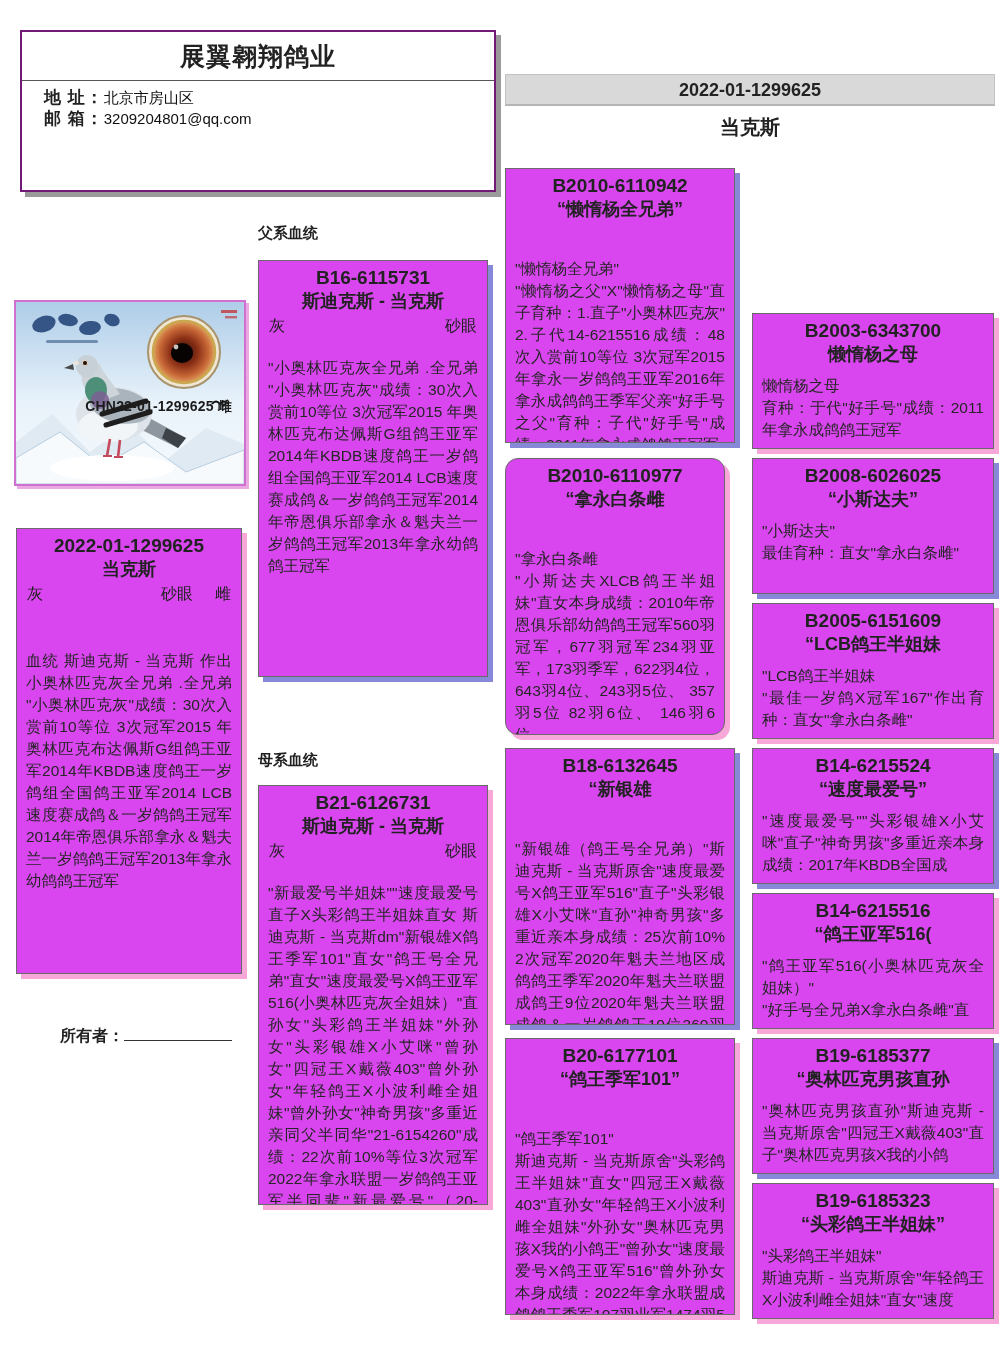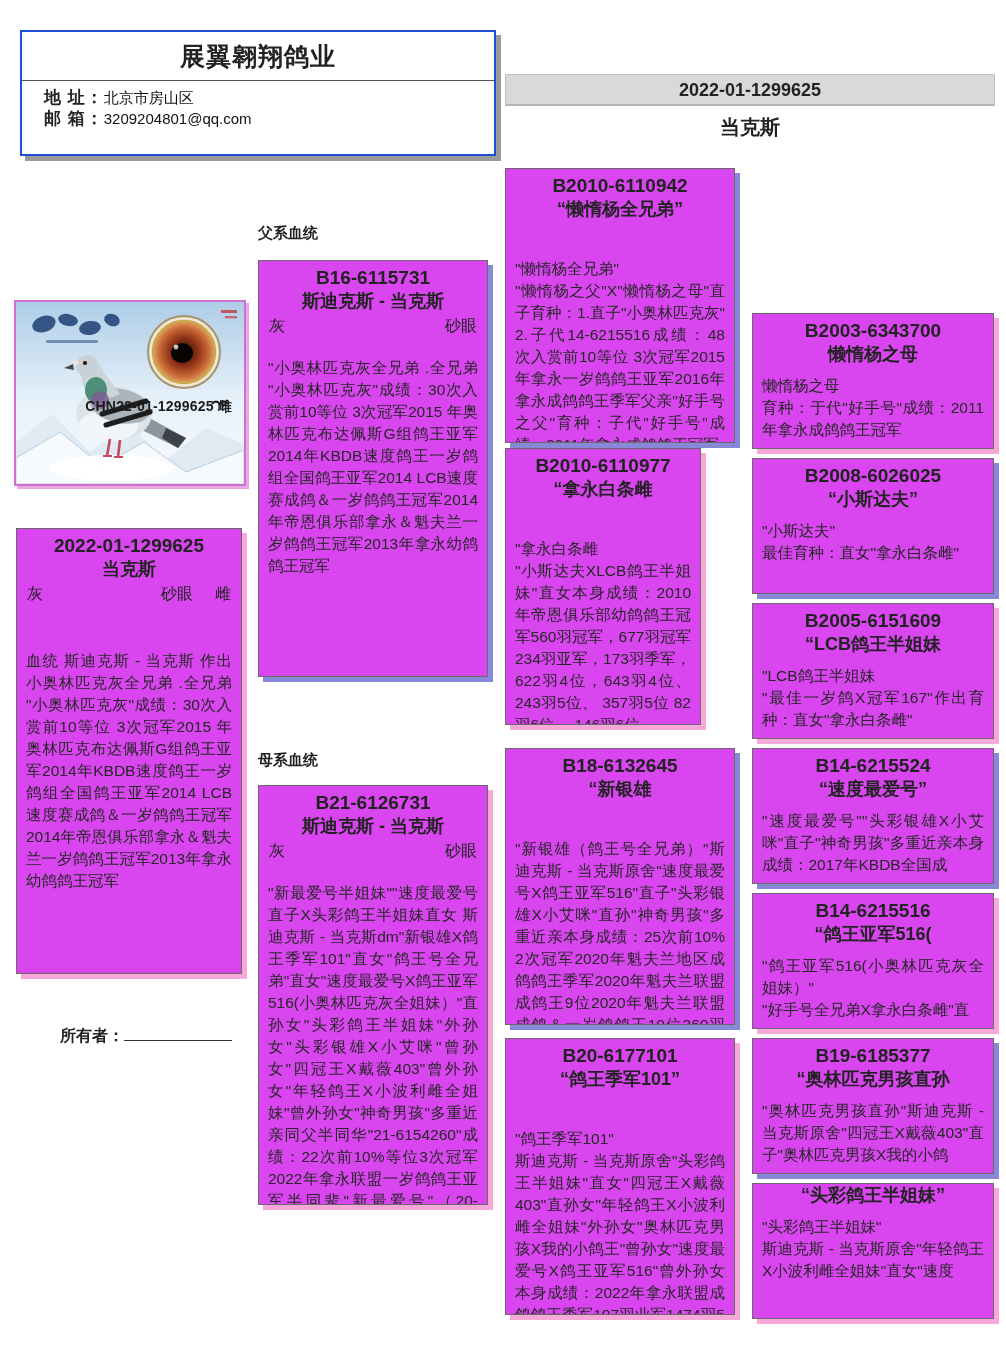--- a/index.html
+++ b/index.html
@@ -6,22 +6,22 @@
     --sire-accent:#8888d8;
     --dam-accent:#f8a8d8;
     --bar-bg:#d9d9d9;
   }
   *{box-sizing:border-box;}
   html,body{margin:0;padding:0;background:#fff;}
   body{font-family:"Liberation Sans","DejaVu Sans",sans-serif;color:#222;}
   .page{position:relative;width:1006px;height:1366px;background:#fff;overflow:hidden;}
 
   
-  .loft{position:absolute;left:20px;top:30px;width:476px;height:126px;
-        background:#fff;border:2px solid #1d4ed8;box-shadow:5px 5px 0 #9a9a9a;}
+  .loft{position:absolute;left:20px;top:30px;width:476px;height:162px;
+        background:#fff;border:2px solid #701a75;box-shadow:5px 5px 0 #9a9a9a;}
   .loft-title{font-size:25px;font-weight:bold;text-align:center;padding-top:8px;letter-spacing:1px;}
   .loft-divider{border-top:1.5px solid #555;margin:7px 0 6px 0;}
   .loft-row{padding-left:22px;font-size:15px;line-height:21px;display:flex;align-items:baseline;}
   .llabel{font-weight:bold;font-size:17px;letter-spacing:1px;}
   .lvalue{font-size:15px;color:#111;}
   .llabel.contact{margin-left:58px;}
 
   
   .ring-bar{position:absolute;left:505px;top:74px;width:490px;height:32px;
             background:var(--bar-bg);border:1px solid #c2c2c2;border-bottom:2px solid #b5b5b5;
@@ -177,21 +177,21 @@
     </div>
     <div class="pbody g1">"新最爱号半姐妹""速度最爱号直子X头彩鸽王半姐妹直女 斯迪克斯 - 当克斯dm"新银雄X鸽王季军101"直女"鸽王号全兄弟"直女"速度最爱号X鸽王亚军516(小奥林匹克灰全姐妹）"直孙女"头彩鸽王半姐妹"外孙女"头彩银雄X小艾咪"曾孙女"四冠王X戴薇403"曾外孙女"年轻鸽王X小波利雌全姐妹"曾外孙女"神奇男孩"多重近亲同父半同华"21-6154260"成绩：22次前10%等位3次冠军 2022年拿永联盟一岁鸽鸽王亚军半同辈"新最爱号"（20-6177048)成绩：14次前10%等位 2次冠军魁夫</div>
   </div>
 
   <div class="pbox blue" style="left:505px;top:168px;width:230px;height:275px;">
     <div class="ring">B2010-6110942</div>
     <div class="name">“懒惰杨全兄弟”</div>
     <div class="pbody g2">"懒惰杨全兄弟"
 "懒惰杨之父"X"懒惰杨之母"直子育种：1.直子"小奥林匹克灰" 2.子代14-6215516成绩：48 次入赏前10等位 3次冠军2015年拿永一岁鸽鸽王亚军2016年拿永成鸽鸽王季军父亲"好手号之父"育种：子代"好手号"成绩：2011年拿永成鸽鸽王冠军</div>
   </div>
-  <div class="pbox pink" style="left:505px;top:448px;width:196px;height:277px;">
+  <div class="pbox pink" style="left:505px;top:458px;width:220px;height:277px;border-radius:13px;">
     <div class="ring">B2010-6110977</div>
     <div class="name">“拿永白条雌</div>
     <div class="pbody g2">"拿永白条雌
 "小斯达夫XLCB鸽王半姐妹"直女本身成绩：2010年帝恩俱乐部幼鸽鸽王冠军560羽冠军，677羽冠军234羽亚军，173羽季军，622羽4位，643羽4位、243羽5位、 357羽5位 82羽6位、 146羽6位、</div>
   </div>
   <div class="pbox blue" style="left:505px;top:748px;width:230px;height:277px;">
     <div class="ring">B18-6132645</div>
     <div class="name">“新银雄</div>
     <div class="pbody g2">"新银雄（鸽王号全兄弟）"斯迪克斯 - 当克斯原舍"速度最爱号X鸽王亚军516"直子"头彩银雄X小艾咪"直孙"神奇男孩"多重近亲本身成绩：25次前10% 2次冠军2020年魁夫兰地区成鸽鸽王季军2020年魁夫兰联盟成鸽王9位2020年魁夫兰联盟成鸽＆一岁鸽鸽王10位360羽冠军</div>
   </div>
@@ -230,18 +230,19 @@
     <div class="name">“鸽王亚军516(</div>
     <div class="pbody g3">"鸽王亚军516(小奥林匹克灰全姐妹）"
 "好手号全兄弟X拿永白条雌"直</div>
   </div>
   <div class="pbox blue" style="left:752px;top:1038px;width:242px;height:136px;">
     <div class="ring">B19-6185377</div>
     <div class="name">“奥林匹克男孩直孙</div>
     <div class="pbody g3">"奥林匹克男孩直孙"斯迪克斯 - 当克斯原舍"四冠王X戴薇403"直子"奥林匹克男孩X我的小鸽</div>
   </div>
   <div class="pbox pink" style="left:752px;top:1183px;width:242px;height:136px;">
+    <div class="ring">B19-6185323</div>
     <div class="name">“头彩鸽王半姐妹”</div>
     <div class="pbody g3">"头彩鸽王半姐妹"
 斯迪克斯 - 当克斯原舍"年轻鸽王X小波利雌全姐妹"直女"速度</div>
   </div>
 
 </div>
 
 </body></html>

